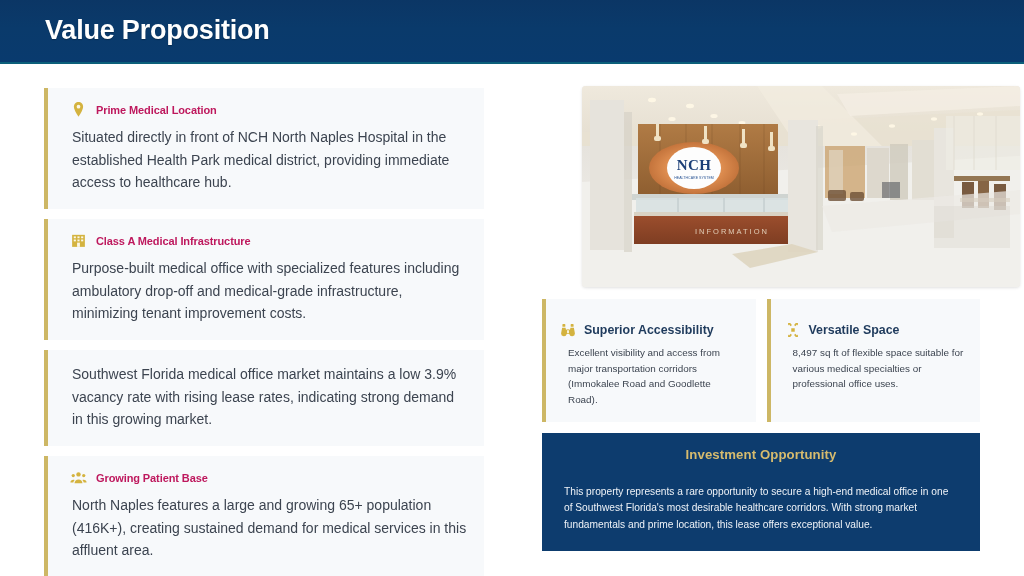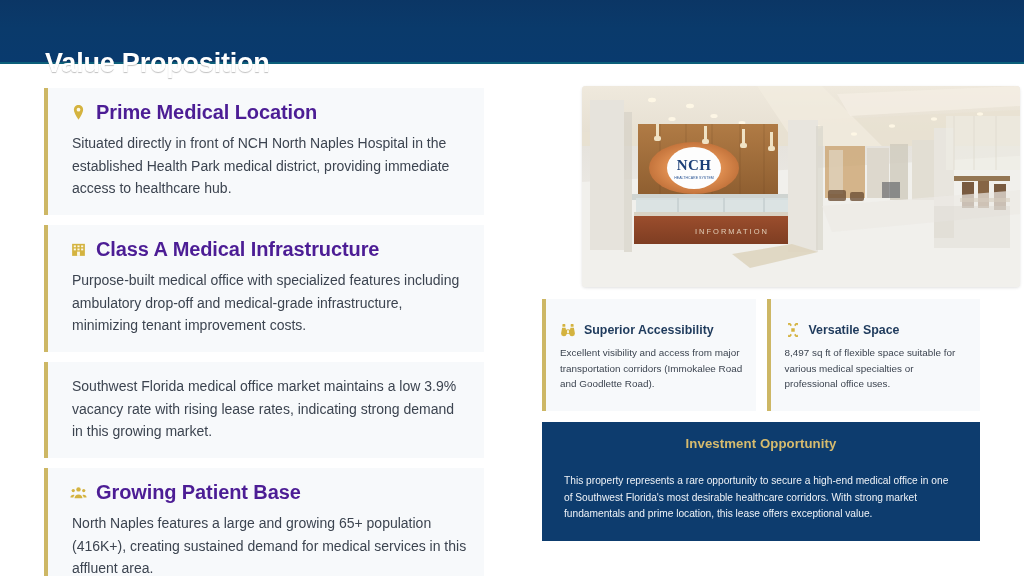--- a/index.html
+++ b/index.html
@@ -18,37 +18,36 @@
     position:absolute;left:0;top:0;width:1024px;height:64px;
     background:linear-gradient(180deg,#0b3665 0%,#0a3a6b 45%,#093a6e 100%);
     border-bottom:2px solid #0c5f7a;
     box-sizing:border-box;
   }
   .header-title{
     position:absolute;left:45px;top:15px;
     font-size:27px;font-weight:bold;color:#ffffff;
     letter-spacing:-0.2px;
     text-shadow:0 1px 1px rgba(0,0,0,.25);
-    margin-top:33px;
   }
 
   
   .left-col{position:absolute;left:44px;top:88px;width:440px;}
   .feature-card{
     position:relative;
     background:#f7f9fb;
     border-left:4px solid #cdb765;
     box-sizing:border-box;
     padding:13px 16px 15px 22px;
     margin-bottom:10px;
   }
   .fc-head{display:flex;align-items:center;gap:9px;margin-bottom:8px;}
   .fc-icon{width:17px;height:17px;flex:0 0 17px;display:block;}
   .fc-title{
-    font-size:20px;font-weight:bold;color:#4c1d95;letter-spacing:-0.1px;text-align:center;
+    font-size:11px;font-weight:bold;color:#be185d;letter-spacing:-0.1px;text-align:center;
   }
   .fc-body{
     font-size:14px;line-height:1.62;color:#3c4450;
     padding-left:2px;max-width:400px;
   }
 
   
   .right-col{position:absolute;left:542px;top:86px;width:438px;}
   .photo{
     position:relative;width:438px;height:201px;border-radius:4px;overflow:hidden;
@@ -59,21 +58,21 @@
   .photo svg{display:block;width:100%;height:100%;}
 
   .mini-row{display:flex;gap:11px;margin-top:12px;}
   .mini-card{
     flex:1;background:#f7f9fb;border-left:4px solid #cdb765;
     box-sizing:border-box;padding:11px 13px 14px 14px;min-height:112px;
   }
   .mc-head{display:flex;align-items:center;gap:8px;margin-bottom:7px;margin-top:12px;}
   .mc-icon{width:16px;height:16px;flex:0 0 16px;display:block;}
   .mc-title{font-size:12.4px;font-weight:bold;color:#1e3a5c;}
-  .mc-body{font-size:9.9px;line-height:1.58;color:#3c4450;}
+  .mc-body{font-size:9.9px;line-height:1.58;color:#3c4450;margin-left:8px;}
 
   .invest{
     margin-top:11px;background:#0d3c6e;
     padding:14px 22px 18px 22px;box-sizing:border-box;width:438px;
   }
   .invest-title{
     text-align:center;font-size:13.2px;font-weight:bold;color:#d6bb6e;
     margin-bottom:22px;letter-spacing:.1px;
   }
   .invest-body{

